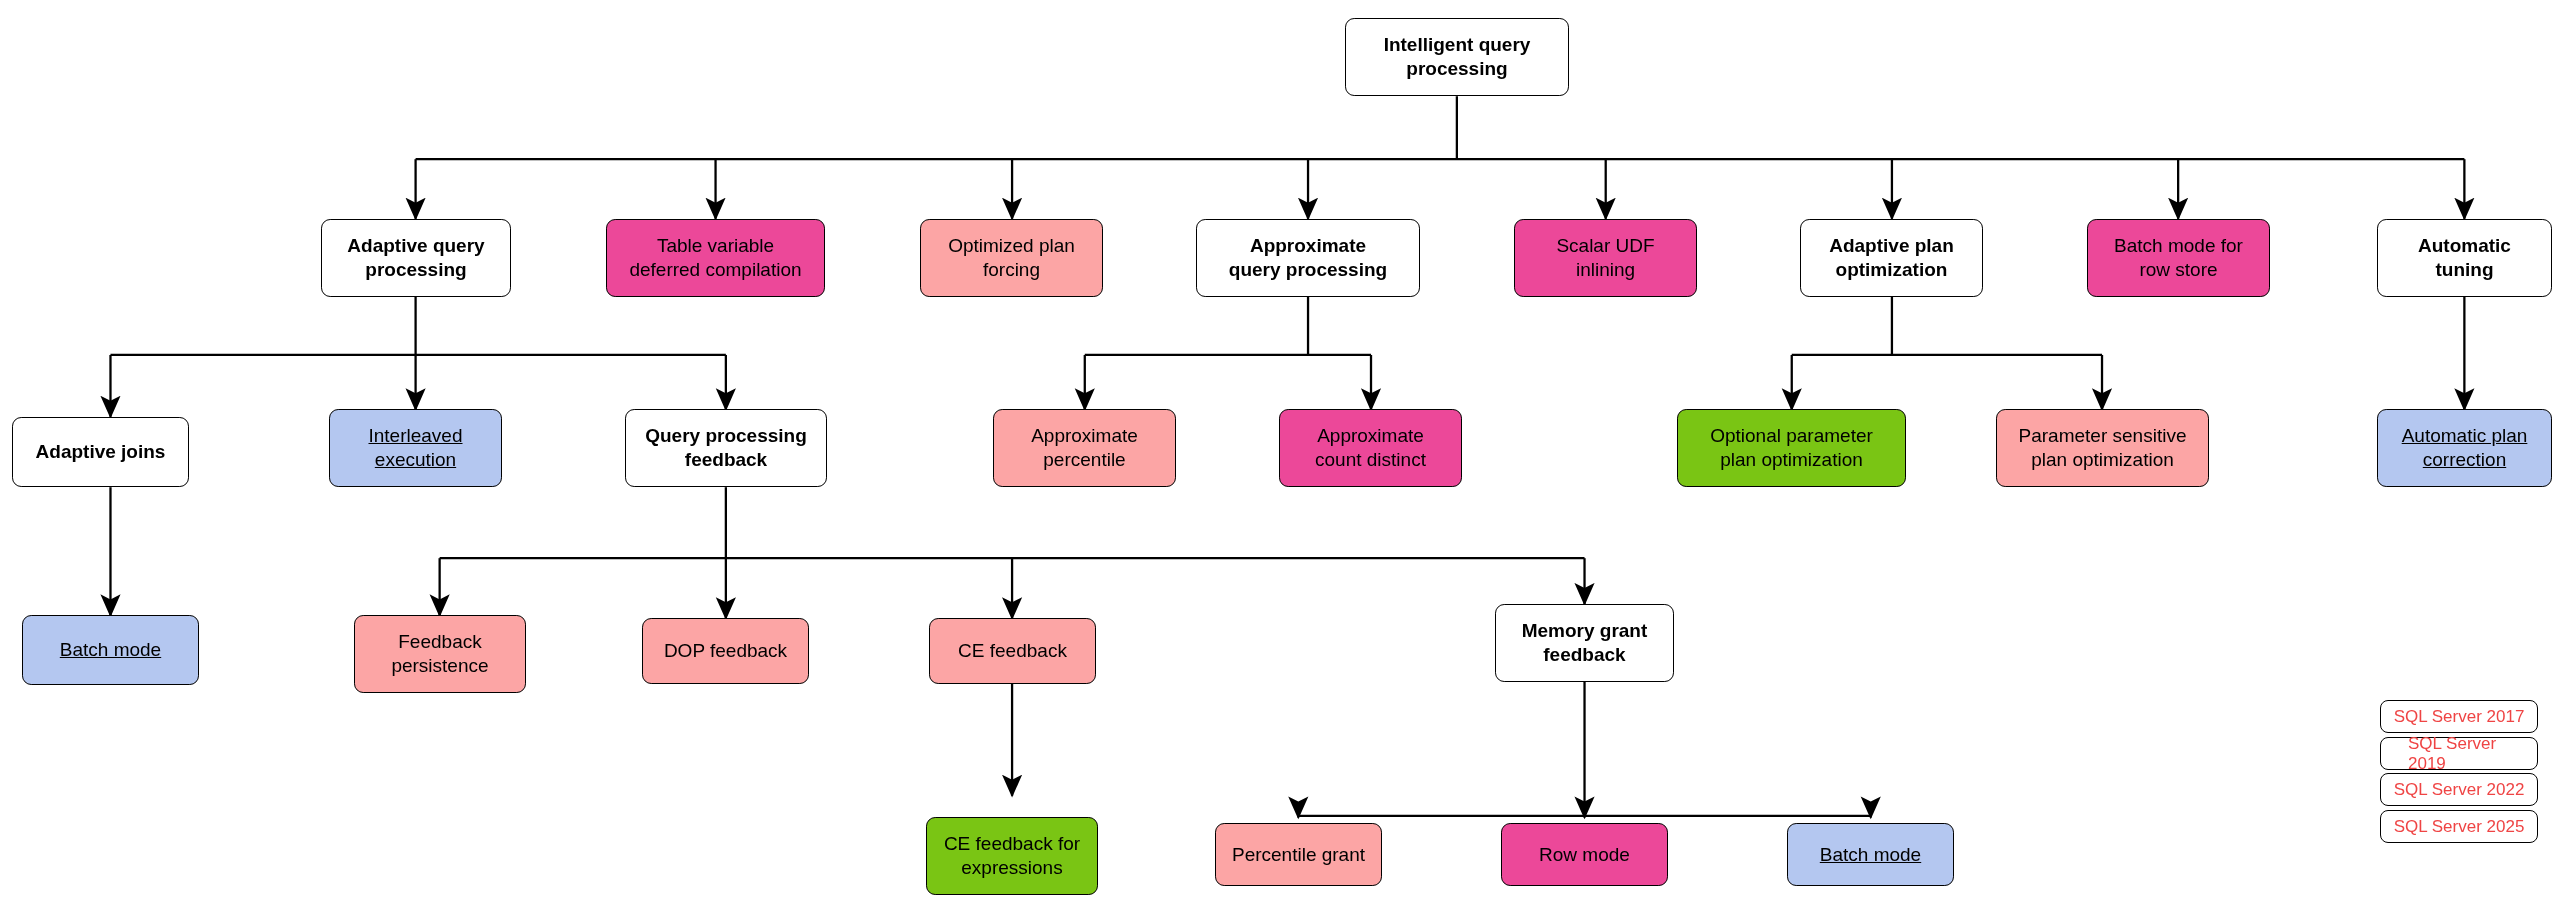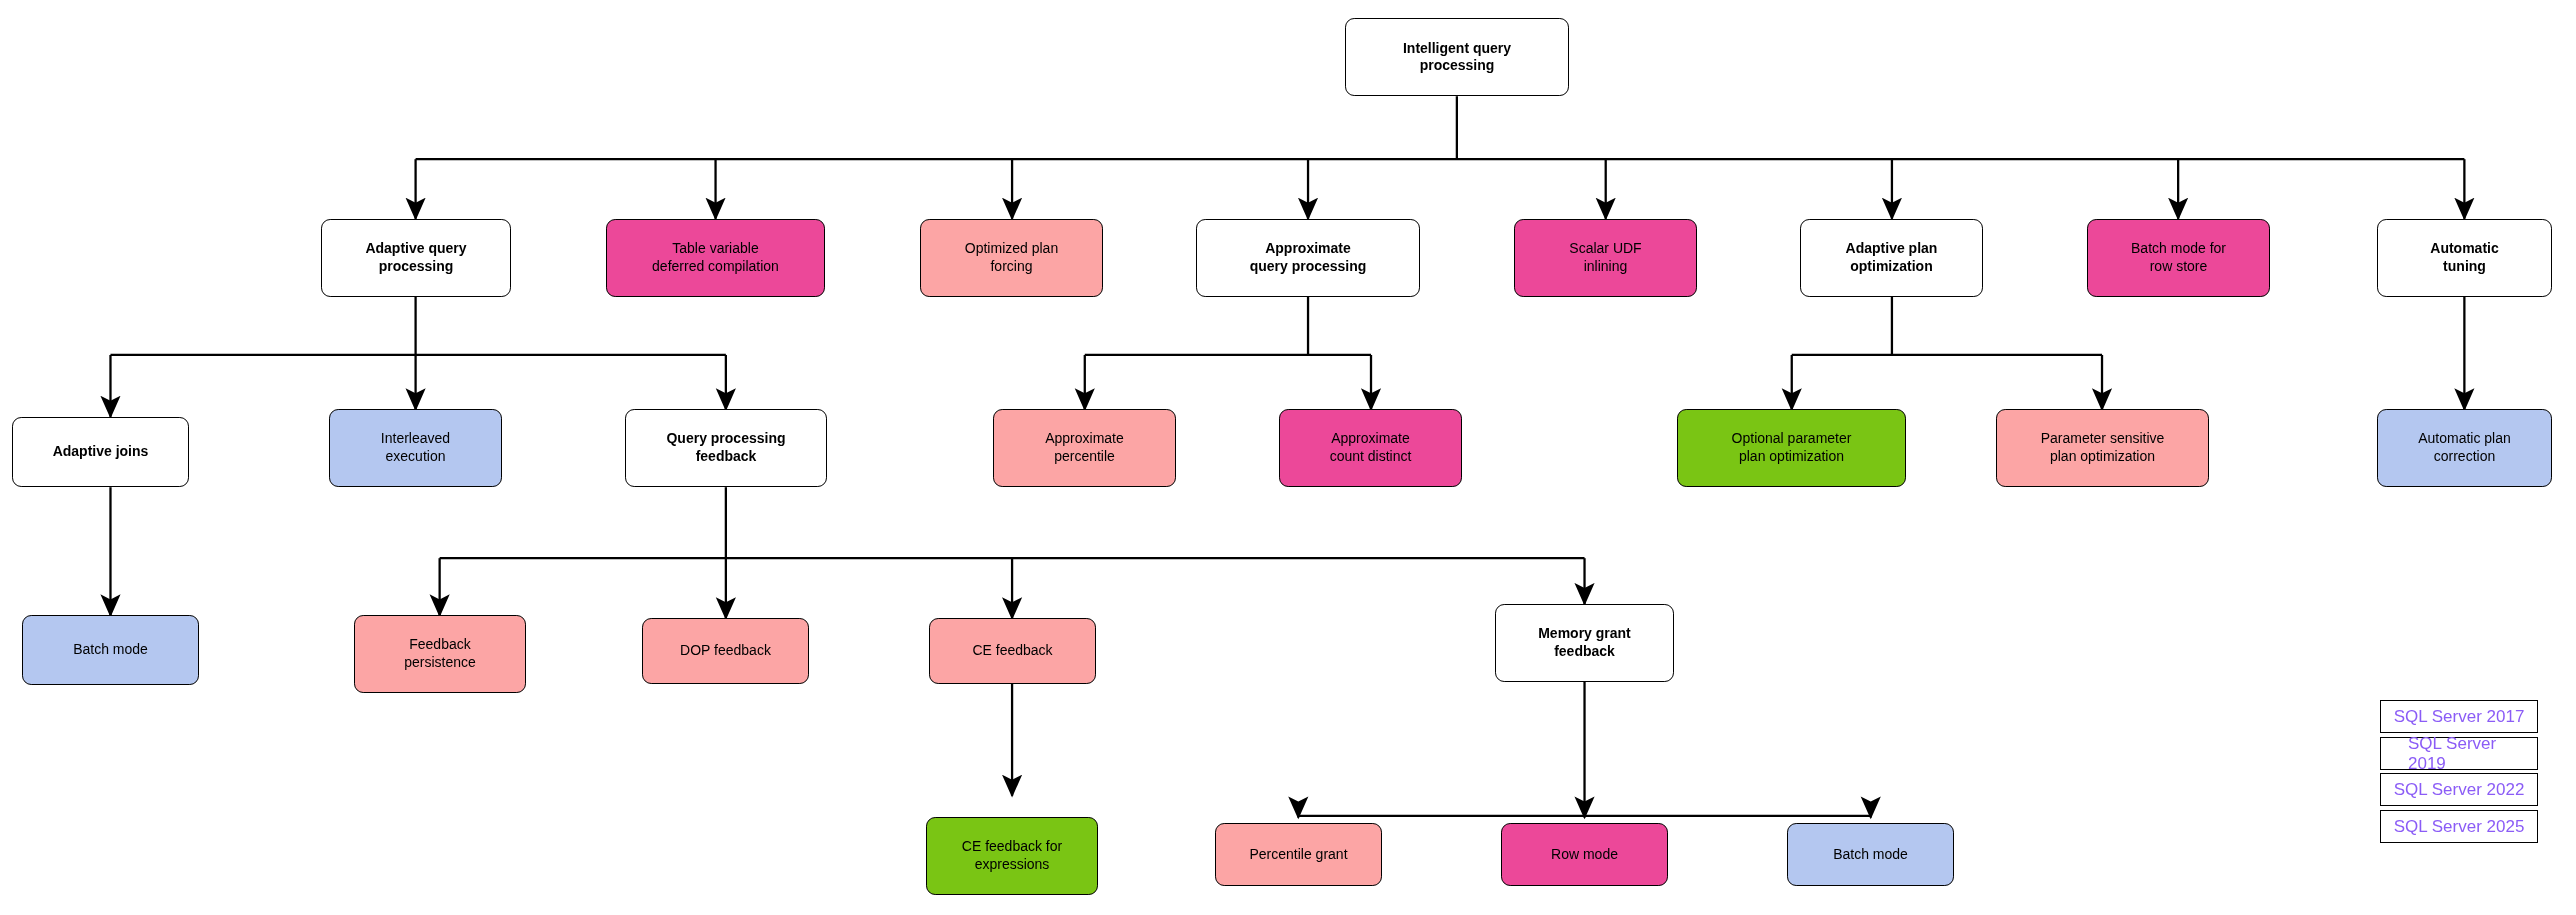--- a/index.html
+++ b/index.html
@@ -27,51 +27,51 @@
   .node {
     position: absolute;
     box-sizing: border-box;
     display: flex;
     align-items: center;
     justify-content: center;
     text-align: center;
     border: 1.7px solid #000000;
     border-radius: 9.2px;
     color: #000000;
-    font-size: 14px;
+    font-size: 19px;
     line-height: 1.26;
     padding: 2.3px 5.7px;
     z-index: 2;
     white-space: pre-line;
     background: #ffffff;
   }
   .node.root,
   .node.plain {
     background: #ffffff;
     font-weight: bold;
   }
-  .node.y2017 { background: #b4c7f0; font-weight: normal; }
+  .node.y2017 { background: #b4c7f0; font-weight: normal; text-decoration: underline; }
   .node.y2019 { background: #ec4899; font-weight: normal; }
   .node.y2022 { background: #fca5a5; font-weight: normal; }
   .node.y2025 { background: #7ac514; font-weight: normal; }
 
   .legend {
     position: absolute;
     z-index: 3;
   }
   .legend-item {
     position: absolute;
     box-sizing: border-box;
     display: flex;
     align-items: center;
     justify-content: center;
     border: 1.7px solid #000000;
-    border-radius: 0;
+    border-radius: 8px;
     font-size: 17px;
-    color: #8b5cf6;
+    color: #ef4444;
     width: 158px;
     height: 33px;
     left: 0;
   }
 </style>
 </head>
 <body>
 
 <div id="canvas">
 

